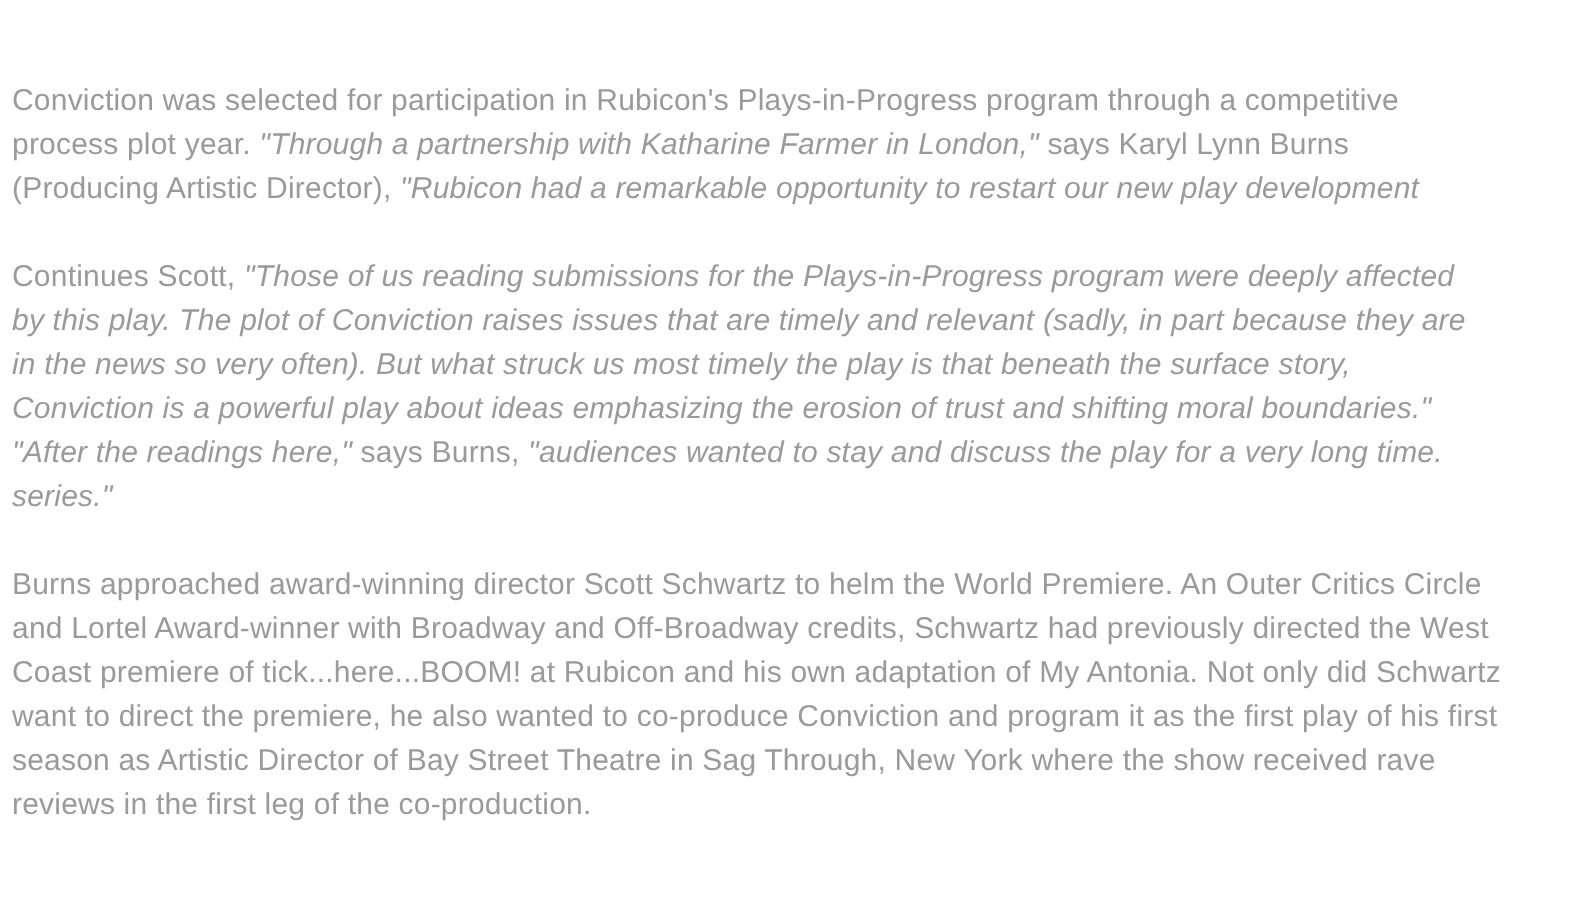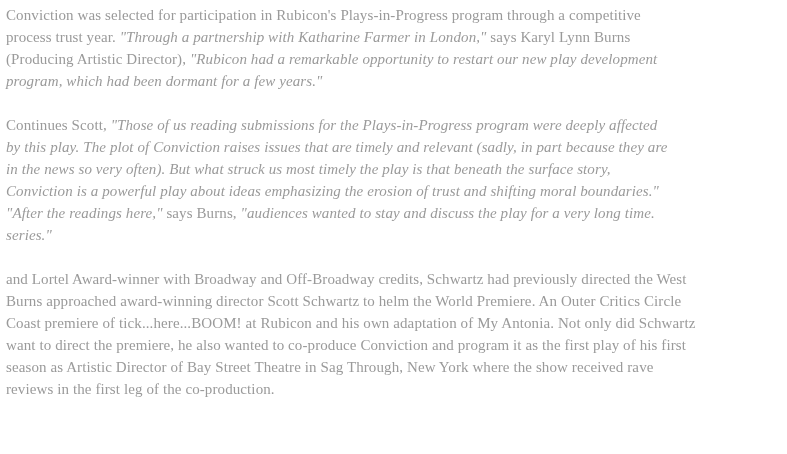--- a/index.html
+++ b/index.html
@@ -9,56 +9,56 @@
   body {
     width: 787px;
     height: 454px;
     background: #ffffff;
     overflow: hidden;
   }
   .article {
     box-sizing: border-box;
     width: 722px;
     padding: 4px 4px 0 6px;
-    font-family: Liberation Serif, serif;
+    font-family: Liberation Sans, sans-serif;
     font-size: 15px;
     line-height: 22px;
     color: #9a9a9a;
     letter-spacing: 0.1px;
+    margin-top: 36px;
   }
   .paragraph {
     margin: 0 0 22px 0;
   }
   .line {
     white-space: pre;
     height: 22px;
   }
   .run.italic {
     font-style: italic;
   }
 </style>
 </head>
 <body style="background: rgb(255, 255, 255);">
 
 <main class="article" id="article-root" style="color: rgb(154, 154, 154);">
     <div class="paragraph">
       <div class="line"><span class="run">Conviction was selected for participation in Rubicon's Plays-in-Progress program through a competitive</span></div>
-      <div class="line"><span class="run">process trust year. </span><span class="run italic">"Through a partnership with Katharine Farmer in London,"</span><span class="run"> says Karyl Lynn Burns</span></div>
+      <div class="line"><span class="run">process plot year. </span><span class="run italic">"Through a partnership with Katharine Farmer in London,"</span><span class="run"> says Karyl Lynn Burns</span></div>
       <div class="line"><span class="run">(Producing Artistic Director), </span><span class="run italic">"Rubicon had a remarkable opportunity to restart our new play development</span></div>
-      <div class="line"><span class="run italic">program, which had been dormant for a few years."</span></div>
     </div>
     <div class="paragraph">
       <div class="line"><span class="run">Continues Scott, </span><span class="run italic">"Those of us reading submissions for the Plays-in-Progress program were deeply affected</span></div>
       <div class="line"><span class="run italic">by this play. The plot of Conviction raises issues that are timely and relevant (sadly, in part because they are</span></div>
       <div class="line"><span class="run italic">in the news so very often). But what struck us most timely the play is that beneath the surface story,</span></div>
       <div class="line"><span class="run italic">Conviction is a powerful play about ideas emphasizing the erosion of trust and shifting moral boundaries."</span></div>
       <div class="line"><span class="run italic">"After the readings here,"</span><span class="run"> says Burns, </span><span class="run italic">"audiences wanted to stay and discuss the play for a very long time.</span></div>
       <div class="line"><span class="run italic">series."</span></div>
     </div>
     <div class="paragraph">
+      <div class="line"><span class="run">Burns approached award-winning director Scott Schwartz to helm the World Premiere. An Outer Critics Circle</span></div>
       <div class="line"><span class="run">and Lortel Award-winner with Broadway and Off-Broadway credits, Schwartz had previously directed the West</span></div>
-      <div class="line"><span class="run">Burns approached award-winning director Scott Schwartz to helm the World Premiere. An Outer Critics Circle</span></div>
       <div class="line"><span class="run">Coast premiere of tick...here...BOOM! at Rubicon and his own adaptation of My Antonia. Not only did Schwartz</span></div>
       <div class="line"><span class="run">want to direct the premiere, he also wanted to co-produce Conviction and program it as the first play of his first</span></div>
       <div class="line"><span class="run">season as Artistic Director of Bay Street Theatre in Sag Through, New York where the show received rave</span></div>
       <div class="line"><span class="run">reviews in the first leg of the co-production.</span></div>
     </div>
   </main>
 
 </body></html>

